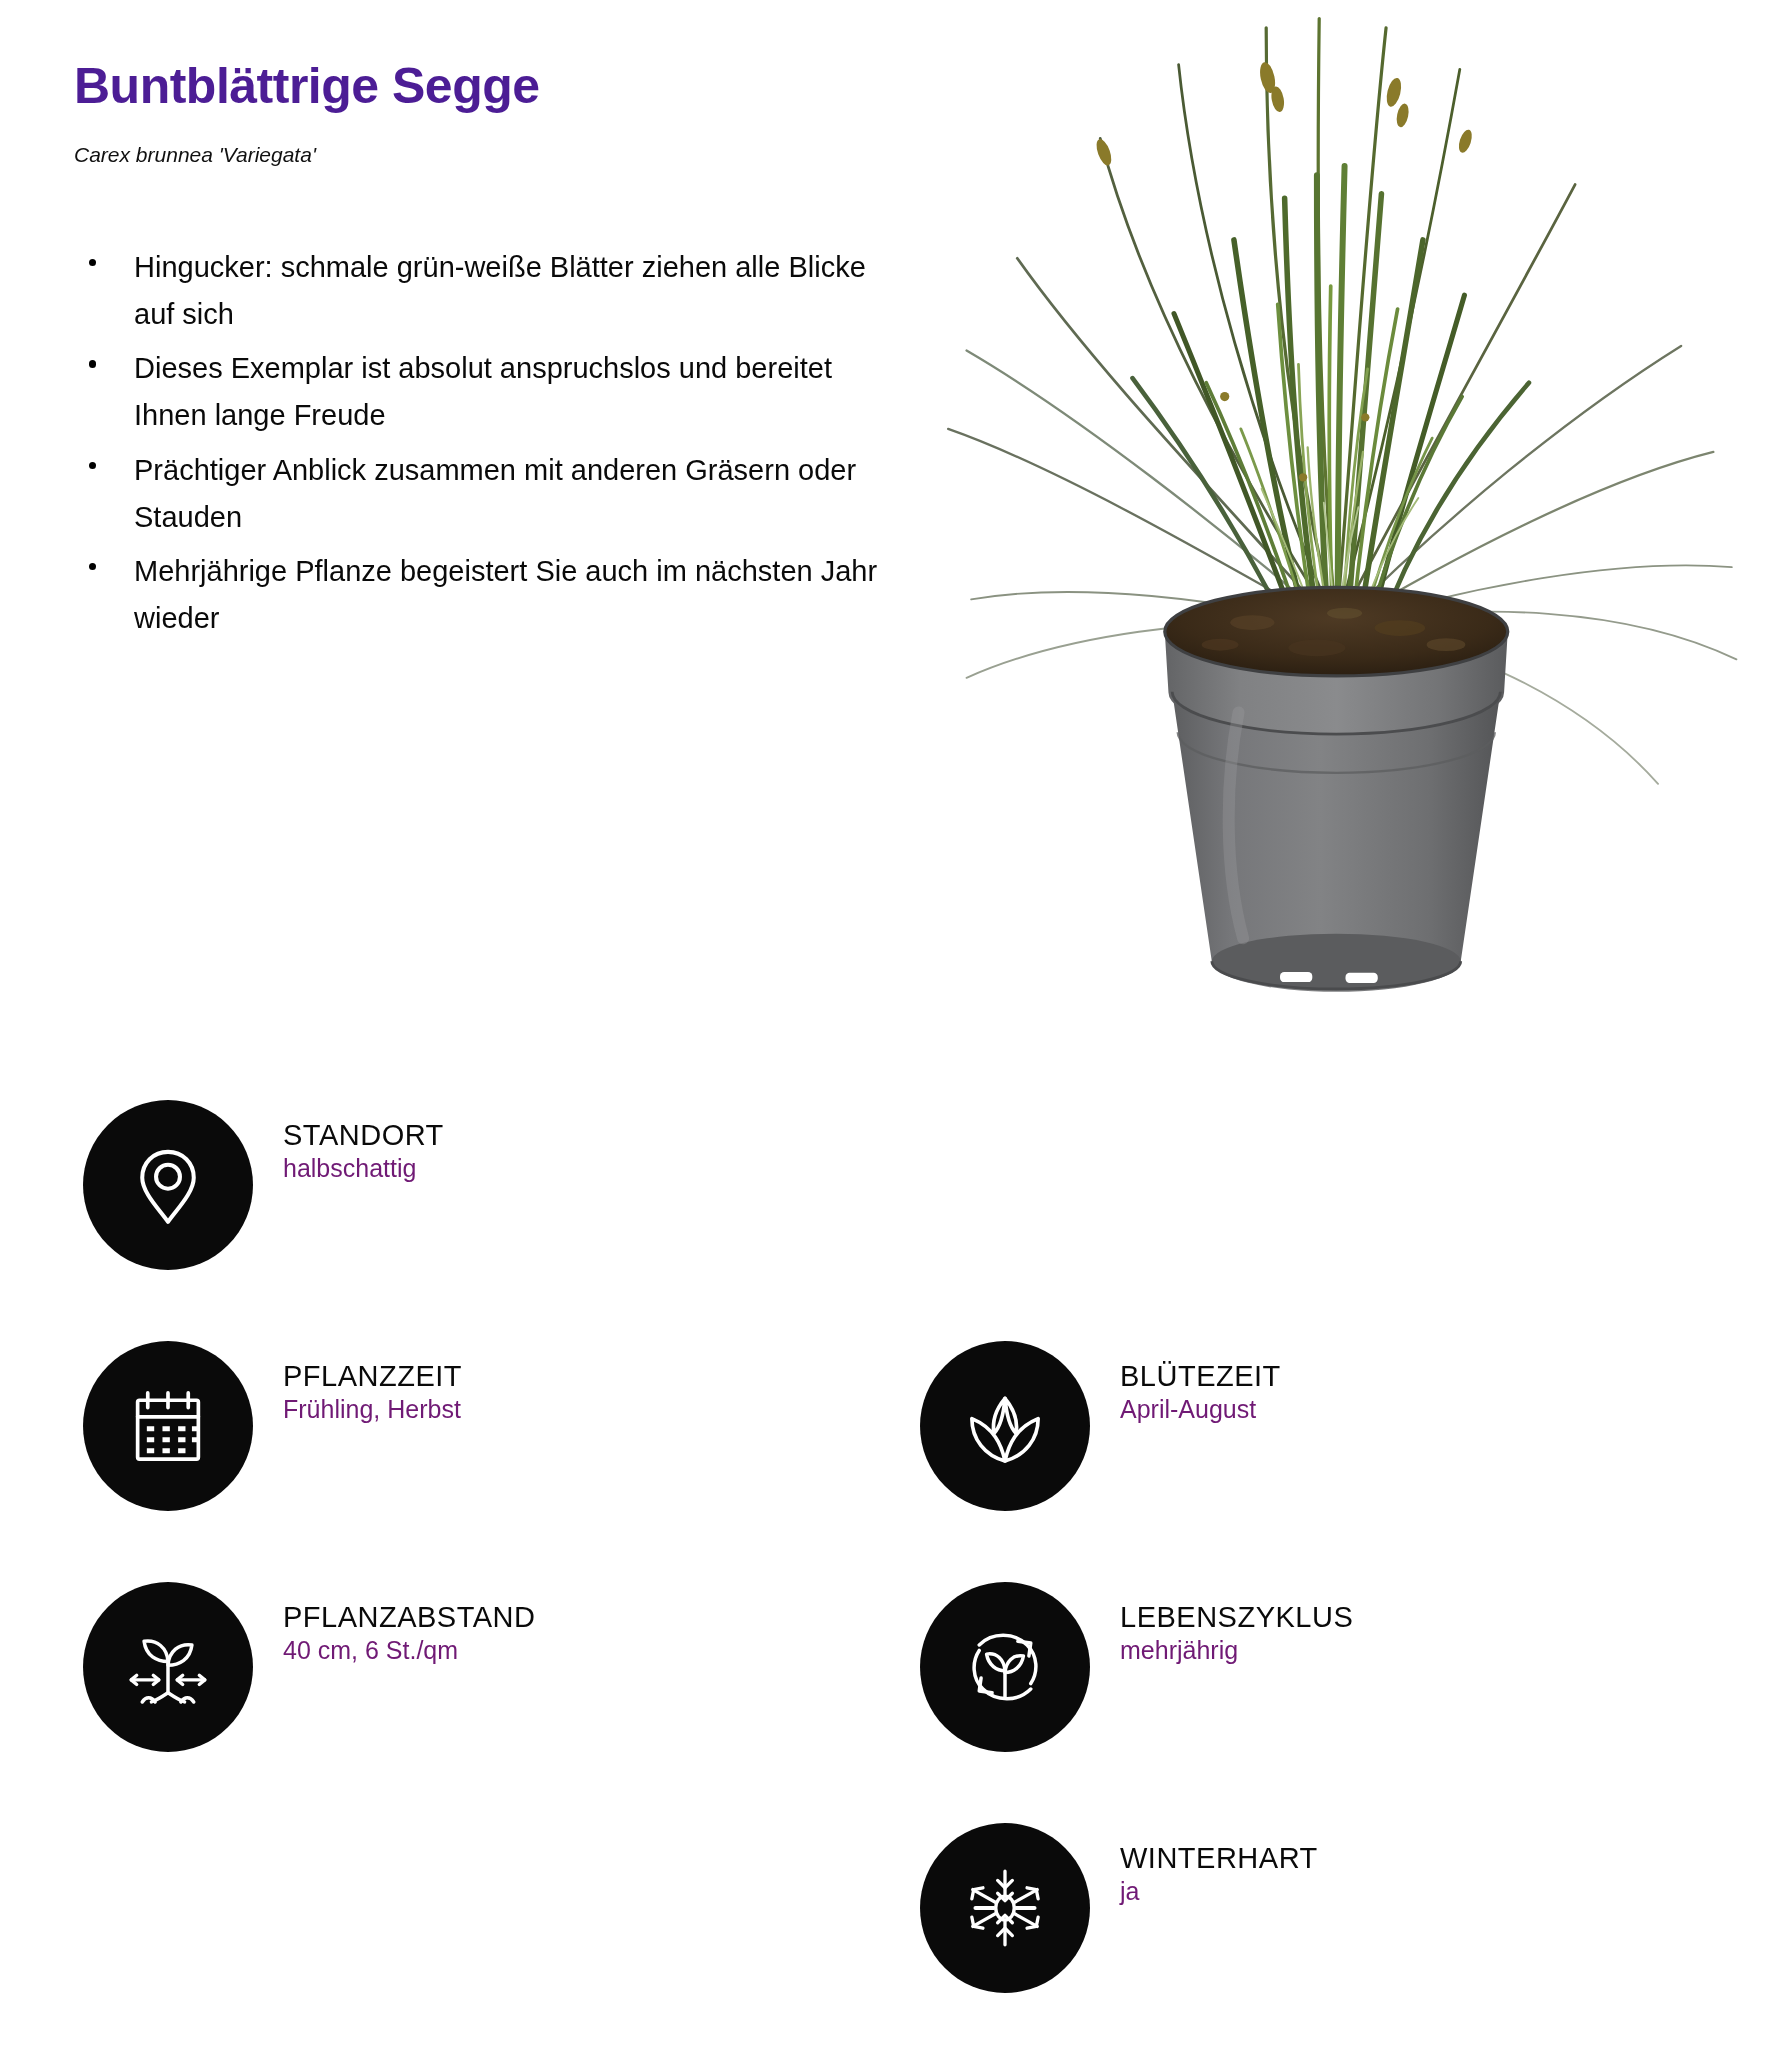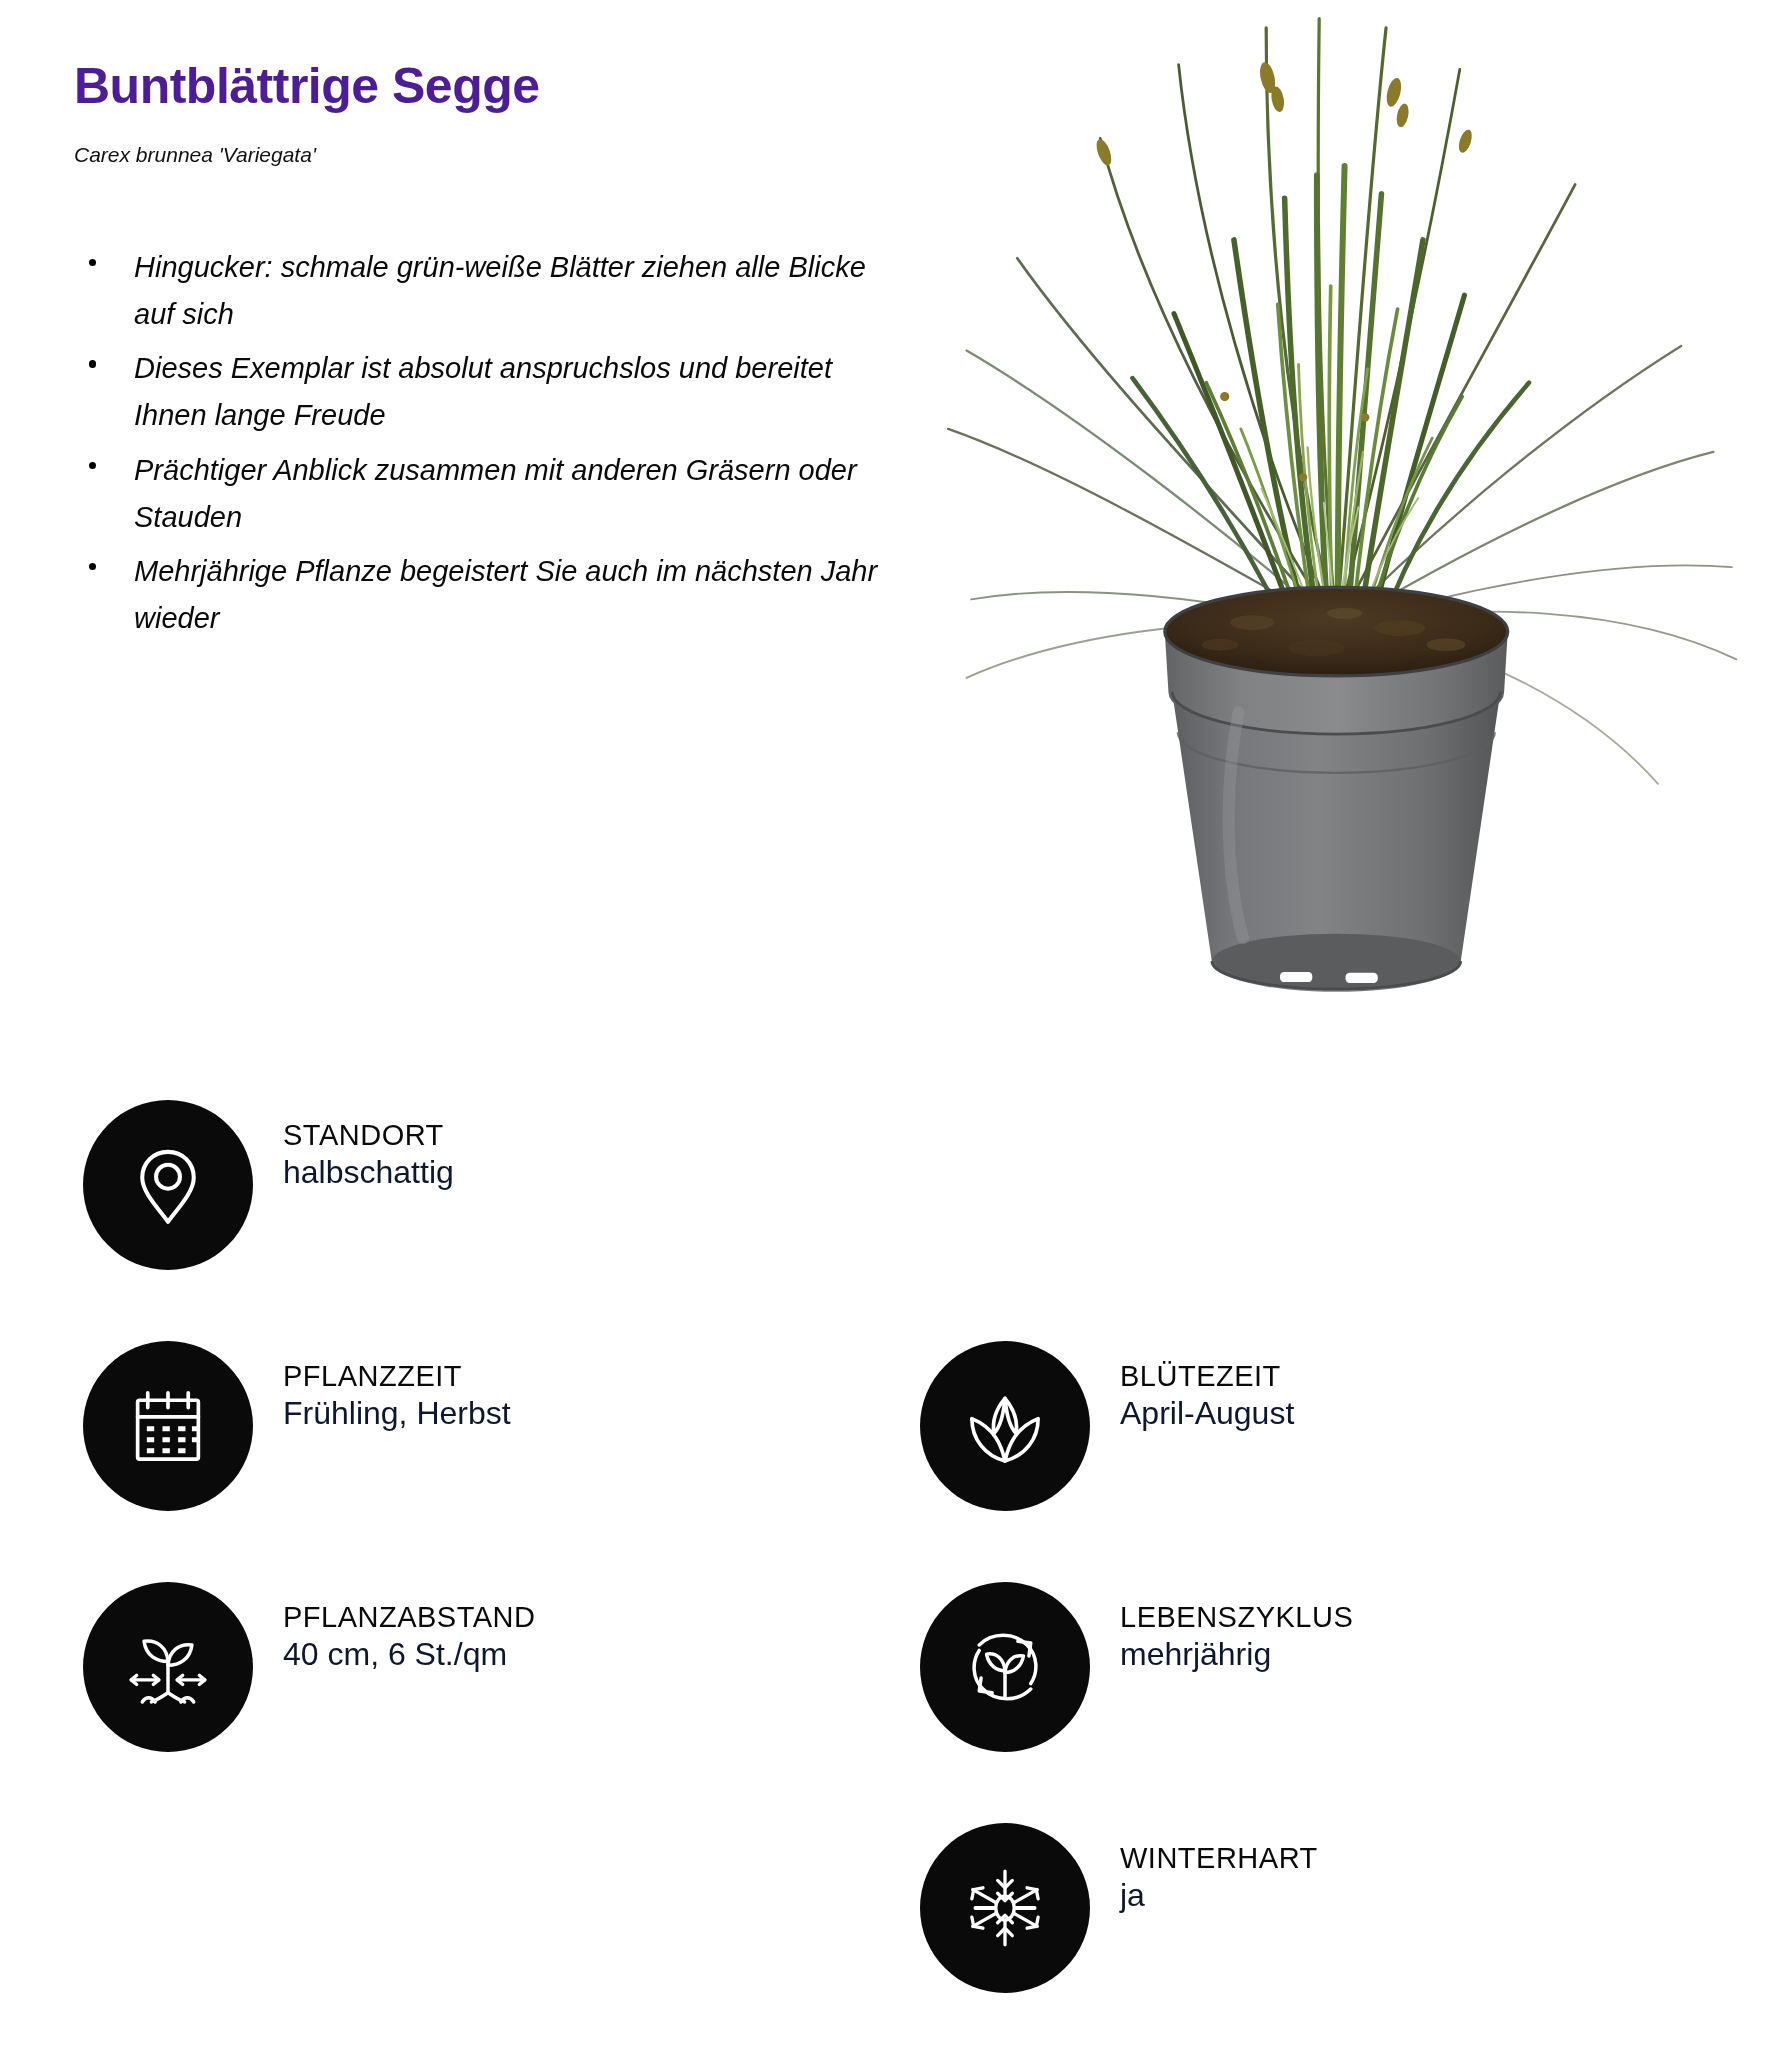--- a/index.html
+++ b/index.html
@@ -28,21 +28,20 @@
     font-style:italic;
     color:#111111;
     margin-top:30px;
     line-height:1.1;
     white-space:nowrap;
   }
 
   .feature-list {
     position:absolute; left:74px; top:244px; width:826px;
     list-style:none;
-    font-style:italic;
   }
   .feature-item {
     position:relative;
     padding-left:60px;
     font-size:29px;
     line-height:1.62;
     color:#0a0a0a;
     margin-bottom:7.4px;
   }
   .feature-item .bullet {
@@ -96,24 +95,24 @@
   }
   .attr-label {
     font-size:29px;
     font-weight:400;
     letter-spacing:0.5px;
     line-height:1.22;
     color:#0a0a0a;
     white-space:nowrap;
   }
   .attr-value {
-    font-size:32px;
+    font-size:25px;
     font-weight:400;
     line-height:1.22;
-    color:#0f172a;
+    color:#701a75;
     max-width:618px;
   }
 </style>
 </head>
 <body>
 
 <div class="header-block">
   <div class="plant-title">Buntblättrige Segge</div>
   <div class="plant-subtitle">Carex brunnea 'Variegata'</div>
 </div>

